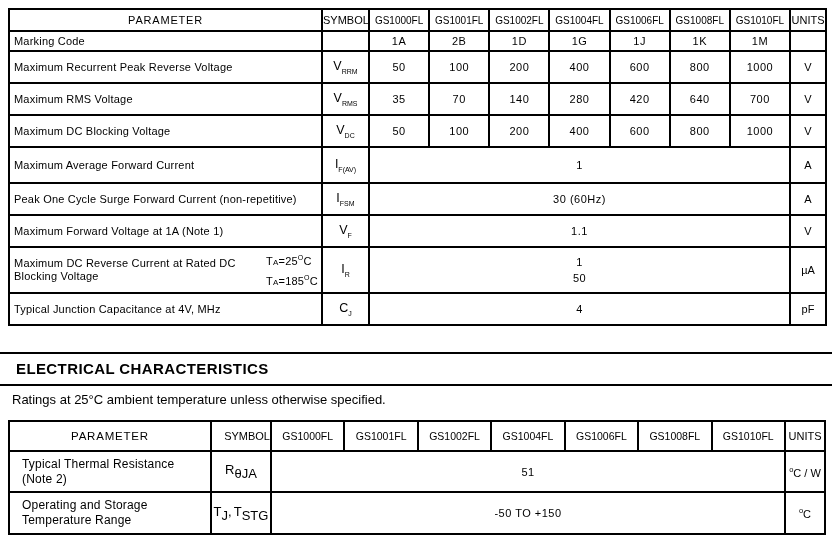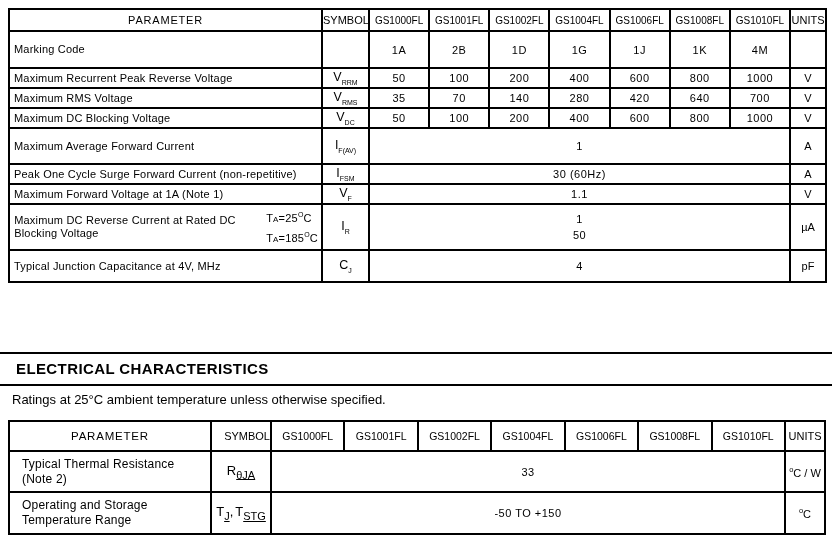--- a/index.html
+++ b/index.html
@@ -6,57 +6,57 @@
   body{
     width:832px;height:536px;position:relative;background:#ffffff;
     font-family:"Liberation Sans", sans-serif;color:#000;overflow:hidden;
     -webkit-font-smoothing:antialiased;
   }
   table{border-collapse:collapse;table-layout:fixed;position:absolute;background:#fff;}
   th,td{border:2px solid #000;font-weight:normal;vertical-align:middle;overflow:hidden;padding:0;}
   
   .t1{left:8px;top:8px;width:819px;}
   .t1 .r-head{height:22px;}
-  .t1 .r-mark{height:37px;}
-  .t1 .r-std{height:20px;}
+  .t1 .r-mark{height:20px;}
+  .t1 .r-std{height:32px;}
   .t1 .r-ifav{height:36px;}
   .t1 .r-ir{height:46px;}
   .t1 .r-cj{height:32px;}
   th.param-h{font-size:11px;letter-spacing:0.8px;}
   th.sym-h{font-size:11px;text-align:right;}
   th.model-h{font-size:10px;}
   th.units-h{font-size:11px;}
   td.param{text-align:left;padding:0 2px 0 4px;font-size:11px;line-height:13px;letter-spacing:0.2px;}
   td.val{text-align:center;font-size:11px;letter-spacing:0.5px;}
   td.sym{text-align:center;font-size:12.5px;}
   .sym sub{font-size:7px;letter-spacing:0;}
   td.units{text-align:center;font-size:11px;}
   .two-line div{line-height:16px;}
-  .ir-flex{display:flex;align-items:center;justify-content:flex-end;}
+  .ir-flex{display:flex;align-items:center;justify-content:center;}
   .ir-text{width:252px;}
   .ir-conds{text-align:left;margin-right:1px;}
   .cond{font-size:11px;line-height:15px;white-space:nowrap;}
   .cond .smallcap{font-size:8px;}
   .cond sup{font-size:7px;}
   
   .rule{position:absolute;left:0;width:832px;height:2px;background:#000;}
   .rule-top{top:352px;}
   .rule-bottom{top:384px;}
   .section-title{position:absolute;left:16px;top:360px;font-size:15px;font-weight:bold;letter-spacing:0.4px;}
   .section-note{position:absolute;left:12px;top:392px;font-size:13px;}
   
   .t2{left:8px;top:420px;width:818px;}
   .t2 .r2-head{height:30px;}
   .t2 .r2-a{height:41px;}
   .t2 .r2-b{height:42px;}
   .t2 th.param-h{font-size:11.5px;}
   .t2 th.model-h{font-size:10.5px;}
   .t2 td.param{font-size:12px;line-height:15px;padding-left:12px;}
   .t2 td.sym{font-size:13px;}
-  .t2 .sym sub{font-size:11px;text-decoration:underline;}
+  .t2 .sym sub{font-size:13px;}
   .t2 td.val{font-size:11px;letter-spacing:0.5px;}
   .t2 td.units{font-size:11px;}
   .t2 td.units sup{font-size:7.5px;}
   .comma{margin-right:2px;}
 </style>
 </head>
 <body>
 
 <table class="t1">
   <colgroup>
@@ -87,21 +87,21 @@
 
   <tr class="r-mark">
     <td class="param">Marking Code</td>
     <td class="sym"></td>
     <td class="val">1A</td>
     <td class="val">2B</td>
     <td class="val">1D</td>
     <td class="val">1G</td>
     <td class="val">1J</td>
     <td class="val">1K</td>
-    <td class="val">4M</td>
+    <td class="val">1M</td>
     <td class="units"></td>
   </tr>
 
   <tr class="r-std">
     <td class="param">Maximum Recurrent Peak Reverse Voltage</td>
     <td class="sym"><span>V</span><sub>RRM</sub></td>
     <td class="val">50</td>
     <td class="val">100</td>
     <td class="val">200</td>
     <td class="val">400</td>
@@ -213,21 +213,21 @@
     <th class="model-h">GS1004FL</th>
     <th class="model-h">GS1006FL</th>
     <th class="model-h">GS1008FL</th>
     <th class="model-h">GS1010FL</th>
     <th class="units-h">UNITS</th>
   </tr>
 
   <tr class="r2-a">
     <td class="param">Typical Thermal Resistance (Note 2)</td>
     <td class="sym"><span>R</span><sub>θJA</sub></td>
-    <td class="val" colspan="7">33</td>
+    <td class="val" colspan="7">51</td>
     <td class="units"><sup>o</sup><span>C / W</span></td>
   </tr>
 
   <tr class="r2-b">
     <td class="param">Operating and Storage Temperature Range</td>
     <td class="sym"><span>T</span><sub>J</sub><span class="comma">,</span><span>T</span><sub>STG</sub></td>
     <td class="val" colspan="7">-50 TO +150</td>
     <td class="units"><sup>o</sup><span>C</span></td>
   </tr>
 </tbody>

